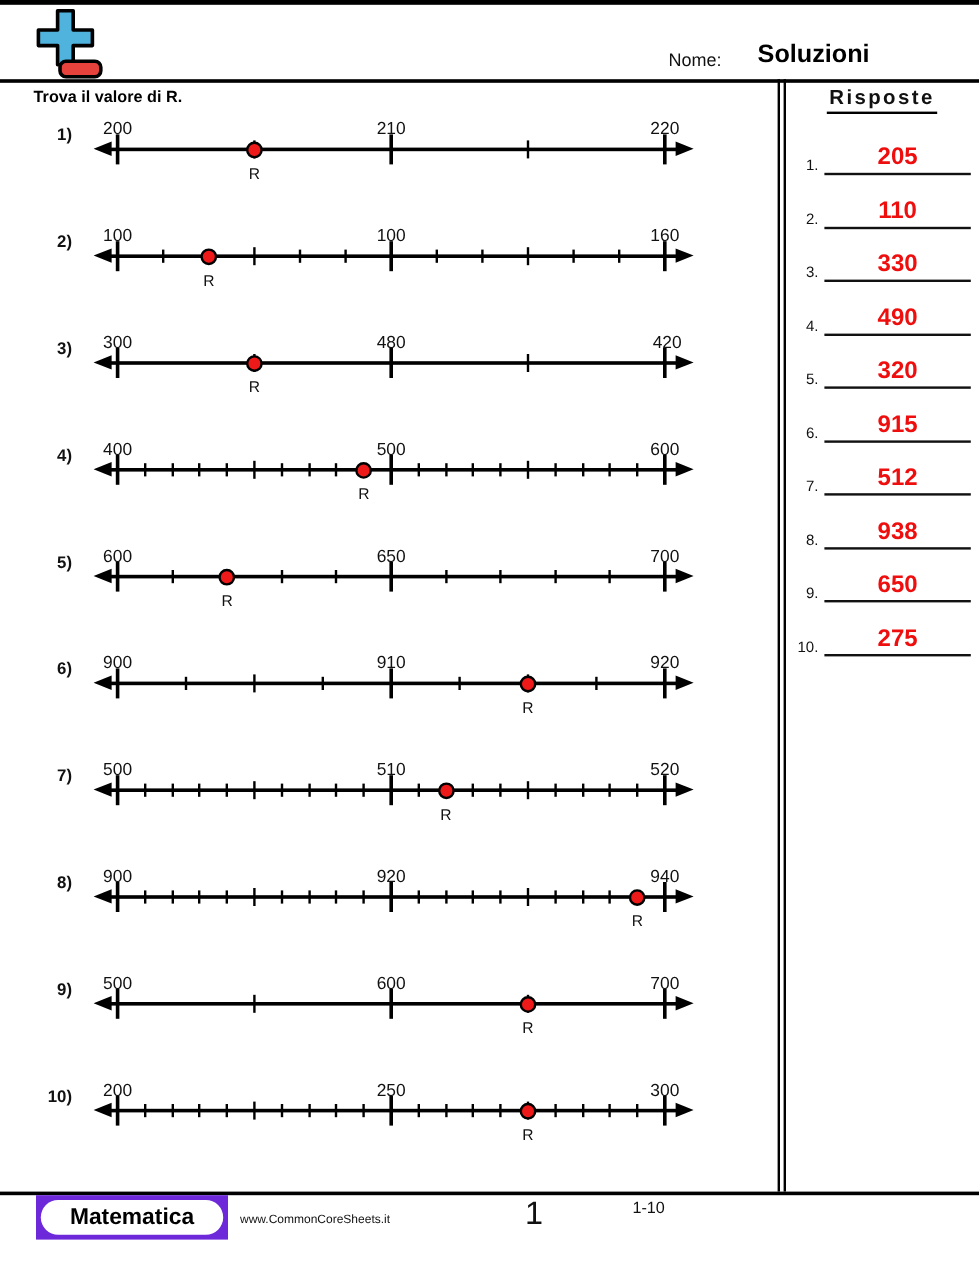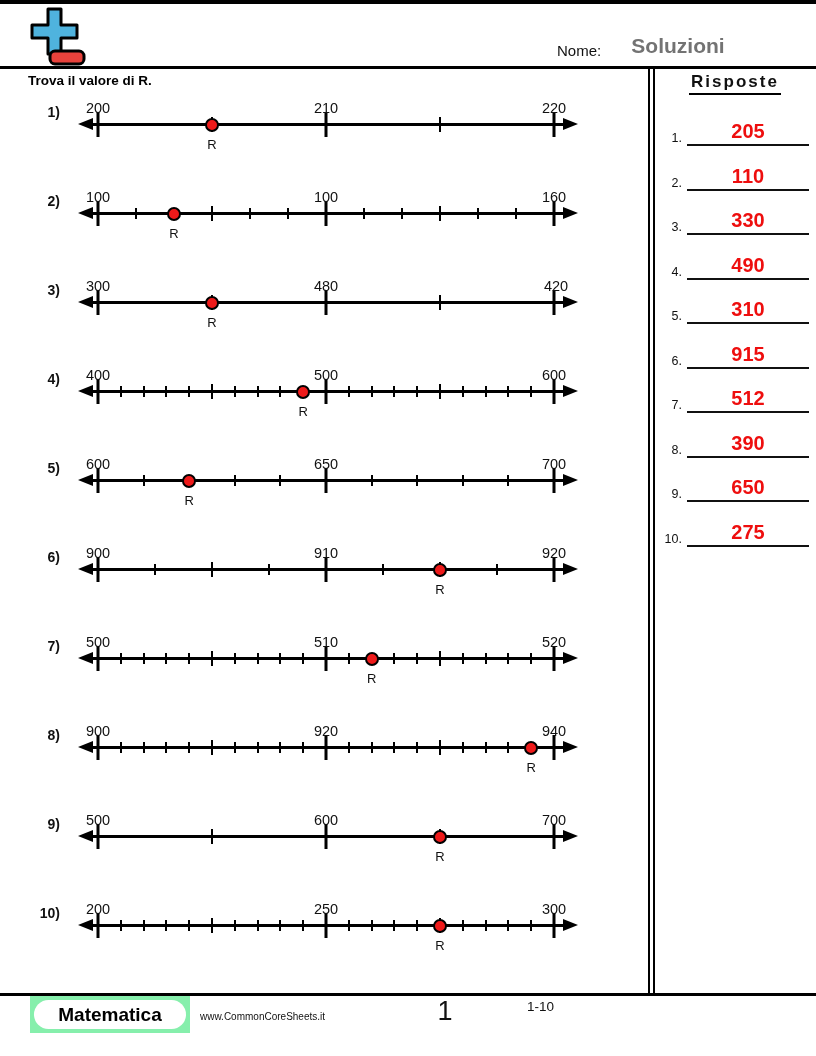--- a/index.html
+++ b/index.html
@@ -8,21 +8,21 @@
 
   .top-border{position:absolute;left:0;top:0;width:816px;height:4px;background:#000;}
   .header-rule{position:absolute;left:0;top:66px;width:816px;height:3px;background:#000;}
 
   .logo{position:absolute;left:24px;top:6px;width:64px;height:62px;}
 
   .ws-title{position:absolute;left:120px;top:38px;width:440px;text-align:center;
             font-size:17px;color:#111;}
   .name-label{position:absolute;left:557px;top:42px;font-size:15px;color:#111;}
   .name-value{position:absolute;left:613px;top:34px;width:130px;text-align:center;
-              font-size:21px;font-weight:bold;color:#737373;}
+              font-size:21px;font-weight:bold;color:#000000;}
 
   .instruction{position:absolute;left:28px;top:73px;font-size:13.5px;font-weight:bold;color:#000;}
 
   
   .problems{position:absolute;left:30px;top:96px;width:580px;}
   .problem{position:absolute;left:0;width:560px;height:89px;}
   .pnum{position:absolute;left:0;top:8px;width:30px;text-align:right;
         font-size:14px;font-weight:bold;}
   .nline{position:absolute;left:48px;top:0;width:500px;height:70px;}
   .axis{position:absolute;left:7px;right:7px;top:27px;height:3px;background:#000;}
@@ -50,21 +50,21 @@
   .answers-title span{font-size:17px;font-weight:bold;letter-spacing:2px;
       border-bottom:2.5px solid #000;padding:0 2px 2px 2px;}
   .answer-row{position:absolute;left:656px;width:156px;height:34px;}
   .ans-num{position:absolute;left:0;bottom:1px;width:26px;text-align:right;font-size:12.5px;}
   .ans-line{position:absolute;left:31px;bottom:0;width:122px;border-bottom:2px solid #111;
       text-align:center;}
   .ans-value{font-size:20px;font-weight:bold;color:#ee0e0e;line-height:26px;}
 
   
   .footer-rule{position:absolute;left:0;top:993px;width:816px;height:2.5px;background:#000;}
-  .brand-box{position:absolute;left:30px;top:996px;width:160px;height:37px;background:#86efac;}
+  .brand-box{position:absolute;left:30px;top:996px;width:160px;height:37px;background:#6d28d9;}
   .brand-pill{position:absolute;left:4px;top:4px;right:4px;bottom:4px;background:#fff;
       border-radius:15px;display:flex;align-items:center;justify-content:center;
       font-size:19px;font-weight:bold;color:#000;}
   .site-url{position:absolute;left:200px;top:1011px;font-size:10px;color:#111;}
   .page-num{position:absolute;left:425px;top:996px;width:40px;text-align:center;
       font-size:27px;color:#111;}
   .score-label{position:absolute;left:527px;top:999px;font-size:13.5px;color:#111;}
   .score-cells{position:absolute;left:562px;top:993px;display:flex;border:2px solid #000;}
   .score-cell{width:20px;height:17px;border-left:1.5px solid #000;
       display:flex;align-items:center;justify-content:center;
@@ -394,42 +394,42 @@
     <div class="answer-row" style="top: 245.5px;">
       <div class="ans-num">4.</div>
       <div class="ans-line">
         <div class="ans-value">490</div>
       </div>
     </div>
 
     <div class="answer-row" style="top: 290px;">
       <div class="ans-num">5.</div>
       <div class="ans-line">
-        <div class="ans-value">310</div>
+        <div class="ans-value">320</div>
       </div>
     </div>
 
     <div class="answer-row" style="top: 334.5px;">
       <div class="ans-num">6.</div>
       <div class="ans-line">
         <div class="ans-value">915</div>
       </div>
     </div>
 
     <div class="answer-row" style="top: 379px;">
       <div class="ans-num">7.</div>
       <div class="ans-line">
         <div class="ans-value">512</div>
       </div>
     </div>
 
     <div class="answer-row" style="top: 423.5px;">
       <div class="ans-num">8.</div>
       <div class="ans-line">
-        <div class="ans-value">390</div>
+        <div class="ans-value">938</div>
       </div>
     </div>
 
     <div class="answer-row" style="top: 468px;">
       <div class="ans-num">9.</div>
       <div class="ans-line">
         <div class="ans-value">650</div>
       </div>
     </div>
 

